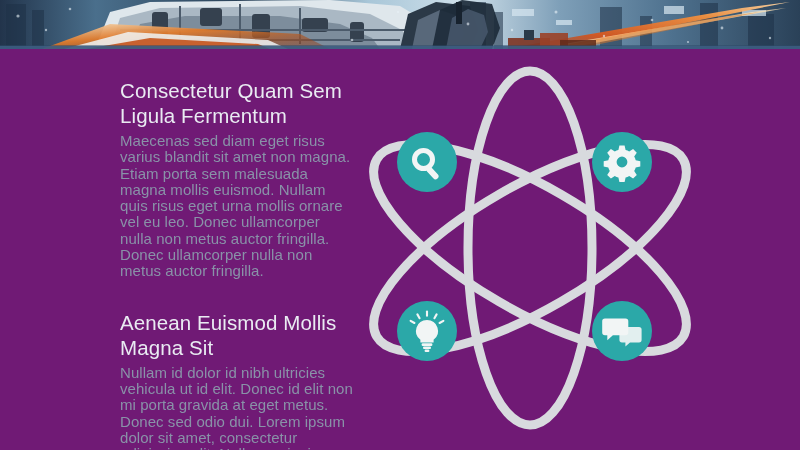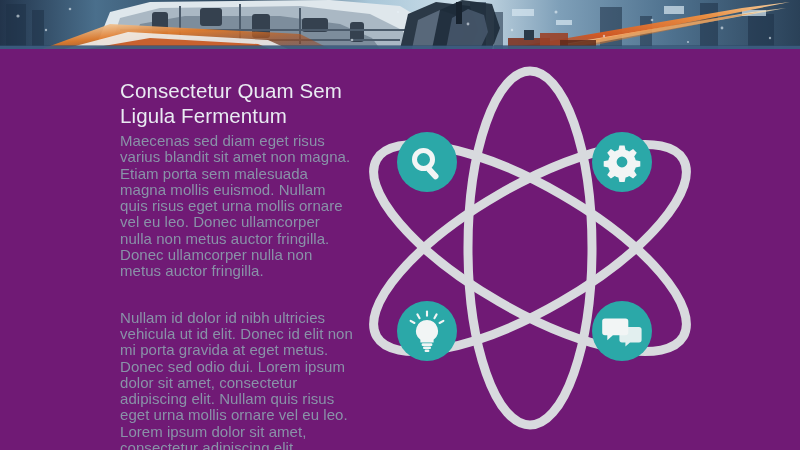--- a/index.html
+++ b/index.html
@@ -193,20 +193,21 @@
   <div class="banner-edge"></div>
 
   <div class="text-col">
 
     <div class="block">
       <div class="heading">Consectetur Quam Sem Ligula Fermentum</div>
       <div class="para">Maecenas sed diam eget risus varius blandit sit amet non magna. Etiam porta sem malesuada magna mollis euismod. Nullam quis risus eget urna mollis ornare vel eu leo. Donec ullamcorper nulla non metus auctor fringilla. Donec ullamcorper nulla non metus auctor fringilla.</div>
     </div>
 
     <div class="block">
+      <div class="heading">Aenean Euismod Mollis Magna Sit</div>
       <div class="para">Nullam id dolor id nibh ultricies vehicula ut id elit. Donec id elit non mi porta gravida at eget metus. Donec sed odio dui. Lorem ipsum dolor sit amet, consectetur adipiscing elit. Nullam quis risus eget urna mollis ornare vel eu leo. Lorem ipsum dolor sit amet, consectetur adipiscing elit.</div>
     </div>
 
   </div>
 
   <div class="atom">
     <svg viewBox="0 0 340 380">
 
       <g>
         <ellipse class="orbit" cx="170" cy="190" rx="62" ry="177"></ellipse>

